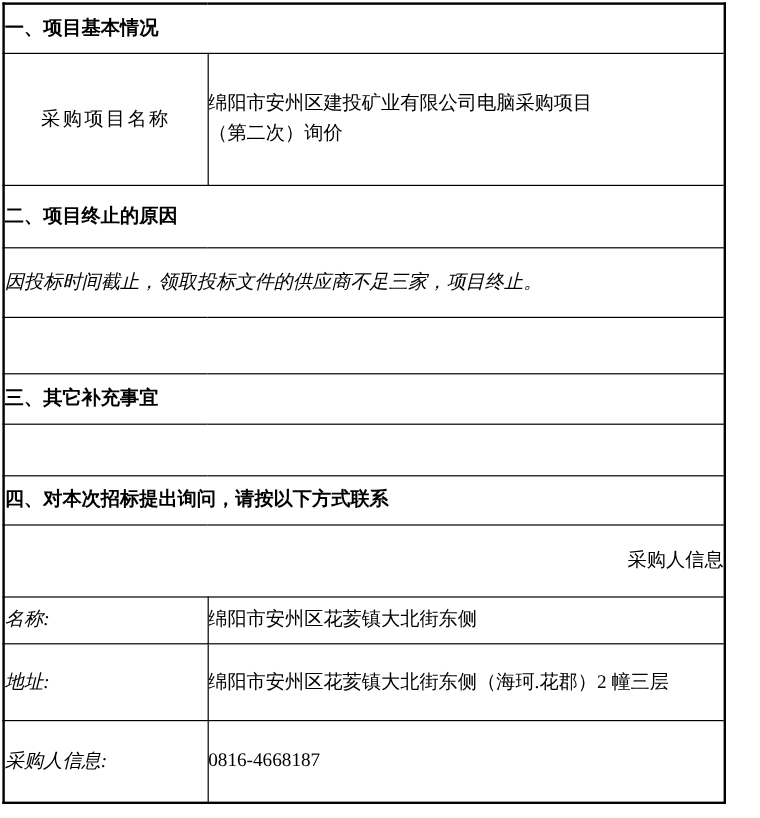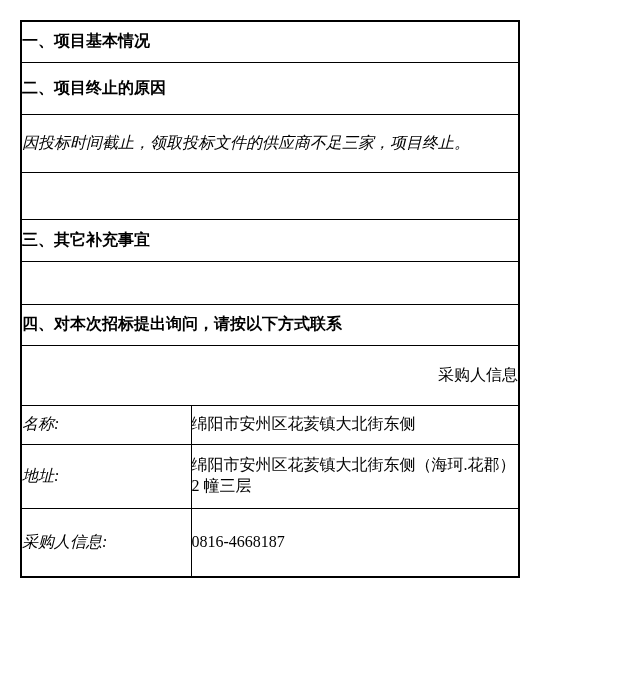--- a/index.html
+++ b/index.html
@@ -10,22 +10,22 @@
   body {
     width: 633px;
     height: 682px;
     color: #000000;
     font-family: "Liberation Serif", "DejaVu Serif", serif;
     font-size: 16px;
   }
   table.doc-table {
     border-collapse: collapse;
     table-layout: fixed;
-    width: 500px;
-    margin: 20px;
+    width: 603px;
+    margin: 2px;
     border: 2px solid #000000;
   }
   table.doc-table td {
     border: 1px solid #000000;
     vertical-align: middle;
     padding: 0;
     overflow: hidden;
   }
   .col-label { width: 170px; }
   
@@ -70,20 +70,25 @@
 <table class="doc-table">
   <colgroup>
     <col class="col-label">
     <col>
   </colgroup>
   <tbody>
 
     <tr style="height:41px">
       <td colspan="2" class="sec-hdr">一、项目基本情况</td>
     </tr>
+    <tr style="height:110px">
+      <td class="center-label">采购项目名称</td>
+      <td class="row-value multiline">绵阳市安州区建投矿业有限公司电脑采购项目
+（第二次）询价</td>
+    </tr>
 
     <tr style="height:52px">
       <td colspan="2" class="sec-hdr">二、项目终止的原因</td>
     </tr>
     <tr style="height:58px">
       <td colspan="2" class="fulltext">因投标时间截止，领取投标文件的供应商不足三家，项目终止。</td>
     </tr>
     <tr style="height:47px">
       <td colspan="2" class="fulltext"></td>
     </tr>

